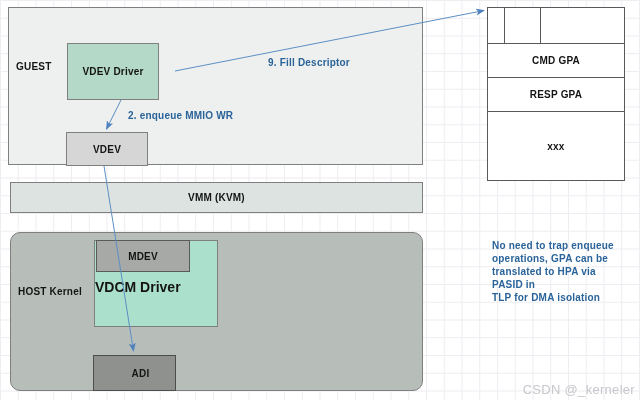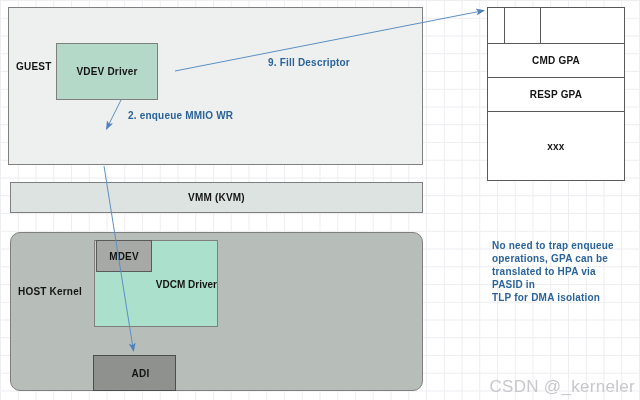--- a/index.html
+++ b/index.html
@@ -18,30 +18,30 @@
   .box-label-corner {
     font-size: 10px; font-weight: bold; color: #141414;
     padding: 5px 0 0 7px; letter-spacing: .2px; margin-top: 48px;
   }
   .box-label-center {
     width: 100%; height: 100%;
     display: flex; align-items: center; justify-content: center;
     font-size: 10px; font-weight: bold; color: #141414; letter-spacing: .2px;
   }
   .guest   { left: 8px;  top: 7px;   width: 415px; height: 158px; background: #eef0ef; z-index: 1; }
-  .vdevdrv { left: 56px; top: 43px;  width: 102px; height: 57px;  background: #b5d9c9; z-index: 2; }
+  .vdevdrv { left: 67px; top: 43px;  width: 92px; height: 57px;  background: #b5d9c9; z-index: 2; }
   .vdev    { left: 66px; top: 132px; width: 82px;  height: 34px;  background: #d6d6d6; z-index: 2; }
   .vmm     { left: 10px; top: 182px; width: 413px; height: 31px;  background: #dde3e0; z-index: 1; }
   .host    { left: 10px; top: 232px; width: 413px; height: 159px; background: #b7beba; z-index: 1; border-radius: 10px; }
   .vdcm    { left: 94px; top: 240px; width: 124px; height: 87px;  background: #abe0cc; z-index: 2; }
   .vdcm-label {
     position: absolute; left: 0; top: 38px; width: 100%;
-    text-align: right; font-size: 10px; font-weight: bold; color: #141414;
+    text-align: left; font-size: 14px; font-weight: bold; color: #141414;
   }
-  .mdev    { left: 96px; top: 240px; width: 56px;  height: 32px;  background: #a6a9a6; border-color: #5a5a5a; z-index: 3; }
+  .mdev    { left: 96px; top: 240px; width: 94px;  height: 32px;  background: #a6a9a6; border-color: #5a5a5a; z-index: 3; }
   .adi     { left: 93px; top: 355px; width: 83px;  height: 36px;  background: #8f918f; border-color: #4d4d4d; z-index: 3; padding-left: 12px; }
 
   
   .desc-table {
     position: absolute; left: 487px; top: 7px; width: 138px; height: 174px;
     background: #ffffff; border: 1px solid #595959; z-index: 2;
   }
   .desc-header { height: 36px; border-bottom: 1px solid #595959; display: flex; }
   .desc-cell-a { width: 17px; border-right: 1px solid #595959; }
   .desc-cell-b { width: 36px; border-right: 1px solid #595959; }
@@ -65,36 +65,39 @@
 
   
   .note {
     position: absolute; left: 484px; top: 239px; width: 130px; z-index: 2;
     font-size: 10px; font-weight: bold; color: #2a6399; line-height: 13px; letter-spacing: .2px; margin-left: 8px;
   }
 
   
   .watermark {
     position: absolute; right: 5px; bottom: 3px; z-index: 6;
-    font-size: 17px; color: #c7c7cc; letter-spacing: .3px;
+    font-size: 13px; color: #c7c7cc; letter-spacing: .3px;
   }
 </style>
 </head>
 <body>
 
 <div class="canvas">
 
   <div class="box guest">
     <div class="box-label-corner">GUEST</div>
   </div>
 
   <div class="box vdevdrv">
     <div class="box-label-center">VDEV Driver</div>
   </div>
 
+  <div class="box vdev">
+    <div class="box-label-center">VDEV</div>
+  </div>
 
   <div class="box vmm">
     <div class="box-label-center">VMM (KVM)</div>
   </div>
 
   <div class="box host">
     <div class="box-label-corner">HOST Kernel</div>
   </div>
 
   <div class="box vdcm">

